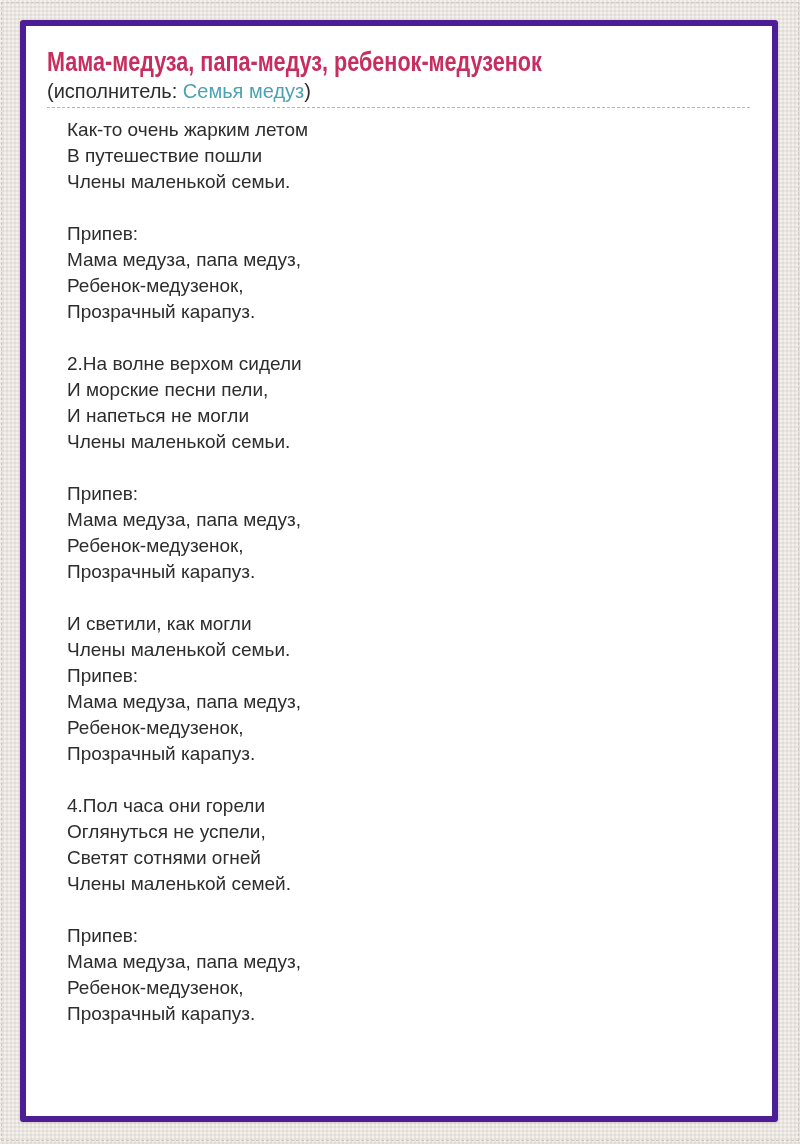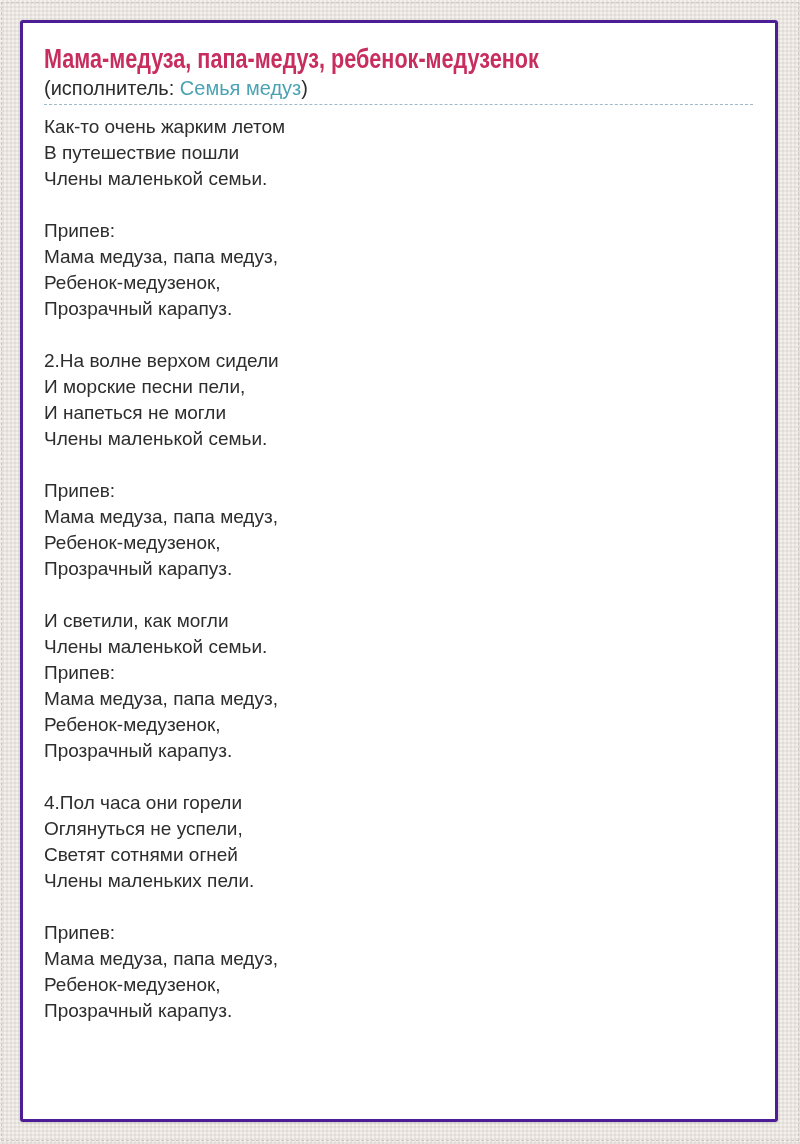--- a/index.html
+++ b/index.html
@@ -19,21 +19,21 @@
     left: 1px; right: 1px; top: 2px; bottom: 3px;
     border: 1px dashed var(--border-dash, #ccc8c2);
     pointer-events: none;
   }
   .card {
     position: absolute;
     left: 20px; top: 20px;
     width: 758px; height: 1102px;
     box-sizing: border-box;
     background: var(--card-background, #ffffff);
-    border: 3px solid #4c1d95;
+    border: 6px solid #4c1d95;
     border-radius: 3px;
     box-shadow: 0 1px 3px rgba(0,0,0,0.10);
     padding: 20px 22px 0 21px;
   }
   .song-header {
     border-bottom: 1px dashed var(--separator-color, #9fb9c9);
     padding-bottom: 5px;
   }
   .song-title {
     margin: 0;
@@ -55,21 +55,21 @@
     color: var(--link-color, #4aa2b2);
     text-decoration: none;
     cursor: pointer;
   }
   .lyrics {
     margin-top: 9px;
     font-size: 19px;
     line-height: 26px;
     color: var(--text-color, #2d2d2d);
   }
-  .lyric-line { min-height: 26px; white-space: pre; }
+  .lyric-line { min-height: 26px; white-space: pre; margin-left: 20px; }
 </style>
 </head>
 <body>
 
 <div class="page-border"></div>
 
 <div class="card">
   <div class="song-header">
     <h1 class="song-title">Мама-медуза, папа-медуз, ребенок-медузенок</h1>
     <div class="artist-line"><span>(исполнитель: </span><a class="artist-link">Семья медуз</a><span>)</span></div>
@@ -98,20 +98,20 @@
       <div class="lyric-line">И светили, как могли</div>
       <div class="lyric-line">Члены маленькой семьи.</div>
       <div class="lyric-line">Припев:</div>
       <div class="lyric-line">Мама медуза, папа медуз,</div>
       <div class="lyric-line">Ребенок-медузенок,</div>
       <div class="lyric-line">Прозрачный карапуз.</div>
       <div class="lyric-line"></div>
       <div class="lyric-line">4.Пол часа они горели</div>
       <div class="lyric-line">Оглянуться не успели,</div>
       <div class="lyric-line">Светят сотнями огней</div>
-      <div class="lyric-line">Члены маленьких пели.</div>
+      <div class="lyric-line">Члены маленькой семей.</div>
       <div class="lyric-line"></div>
       <div class="lyric-line">Припев:</div>
       <div class="lyric-line">Мама медуза, папа медуз,</div>
       <div class="lyric-line">Ребенок-медузенок,</div>
       <div class="lyric-line">Прозрачный карапуз.</div>
     </div>
 </div>
 
 </body></html>

